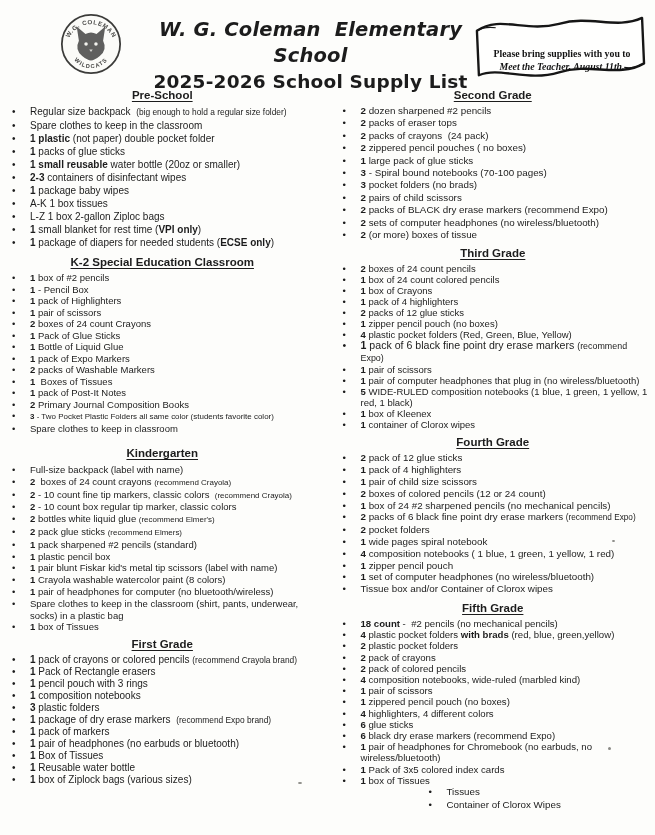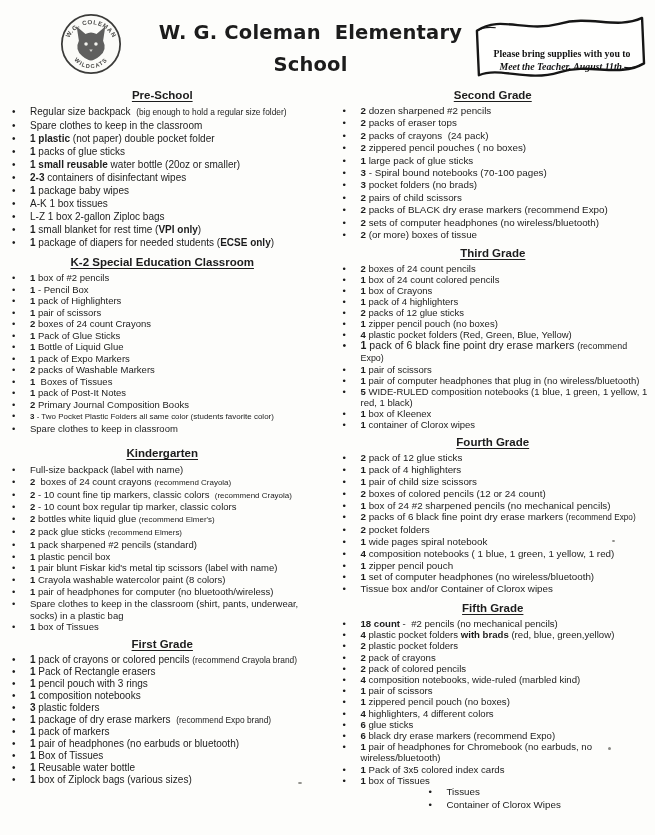--- a/index.html
+++ b/index.html
@@ -7,21 +7,21 @@
     position:relative; width:655px; height:835px; margin:0 auto;
     background:#fdfdfb; overflow:hidden; color:#1c1c1c;
     font-family:"Liberation Sans", sans-serif;
     box-shadow:0 0 4px rgba(0,0,0,.25);
   }
   
   .header{position:relative; height:86px;}
   .logo{position:absolute; left:58px; top:11px; width:66px; height:66px;}
   .titles{position:absolute; left:138px; top:17px; width:345px; text-align:center;
           font-family:"DejaVu Sans", sans-serif;}
-  .title1{font-size:19.5px; font-weight:bold; letter-spacing:.2px; line-height:32px; white-space:pre-wrap;}
+  .title1{font-size:19.5px; font-weight:bold; letter-spacing:.2px; line-height:26px; white-space:pre-wrap;font-style:italic;}
   .title2{font-size:18.5px; font-weight:bold; letter-spacing:.2px; line-height:25px; white-space:pre-wrap;}
   .banner{position:absolute; right:5px; top:7px; width:180px; height:80px;}
   .banner svg{position:absolute; inset:0;}
   .banner-text{
     position:absolute; left:17px; right:13px; top:40px;
     font-family:"Liberation Serif", serif; font-weight:bold;
     font-size:9.8px; line-height:13px; text-align:center; color:#141414;
   }
   .banner-text .it{font-style:italic;}
   
@@ -85,20 +85,21 @@
         <textPath href="#arc-bottom" startOffset="50%" text-anchor="middle">WILDCATS</textPath>
       </text>
       <path d="M19,27 L17,14 L25,21 Q30,18 35,21 L43,14 L41,27 Q45,35 38,41 Q33,45 30,45 Q27,45 22,41 Q15,35 19,27 Z" fill="#4e4e4c" opacity="0.9"></path>
       <circle cx="25.5" cy="30" r="1.6" fill="#f2f2ee"></circle>
       <circle cx="34.5" cy="30" r="1.6" fill="#f2f2ee"></circle>
       <path d="M28.4,35 L31.6,35 L30,37.2 Z" fill="#f2f2ee" opacity=".8"></path>
     </svg>
 
     <div class="titles">
       <div class="title1">W. G. Coleman  Elementary School</div>
+      <div class="title2">2025-2026 School Supply List</div>
     </div>
 
     <div class="banner">
       <svg viewBox="0 0 182 80">
         <path d="M7,24 C30,8 56,26 90,17 C122,8 148,23 174,11 L176,57 C150,72 122,56 90,66 C58,76 30,60 9,69 Z" fill="#fffffe" stroke="#161616" stroke-width="2.4" stroke-linejoin="round"></path>
         <path d="M7,24 C14,20 20,20 26,21" fill="none" stroke="#161616" stroke-width="1.2"></path>
         <path d="M176,57 C168,62 162,62 156,61" fill="none" stroke="#161616" stroke-width="1.2"></path>
       </svg>
       <div class="banner-text"><span>Please bring supplies with you to </span><span class="it">Meet the Teacher, August 11th.</span></div>
     </div>

